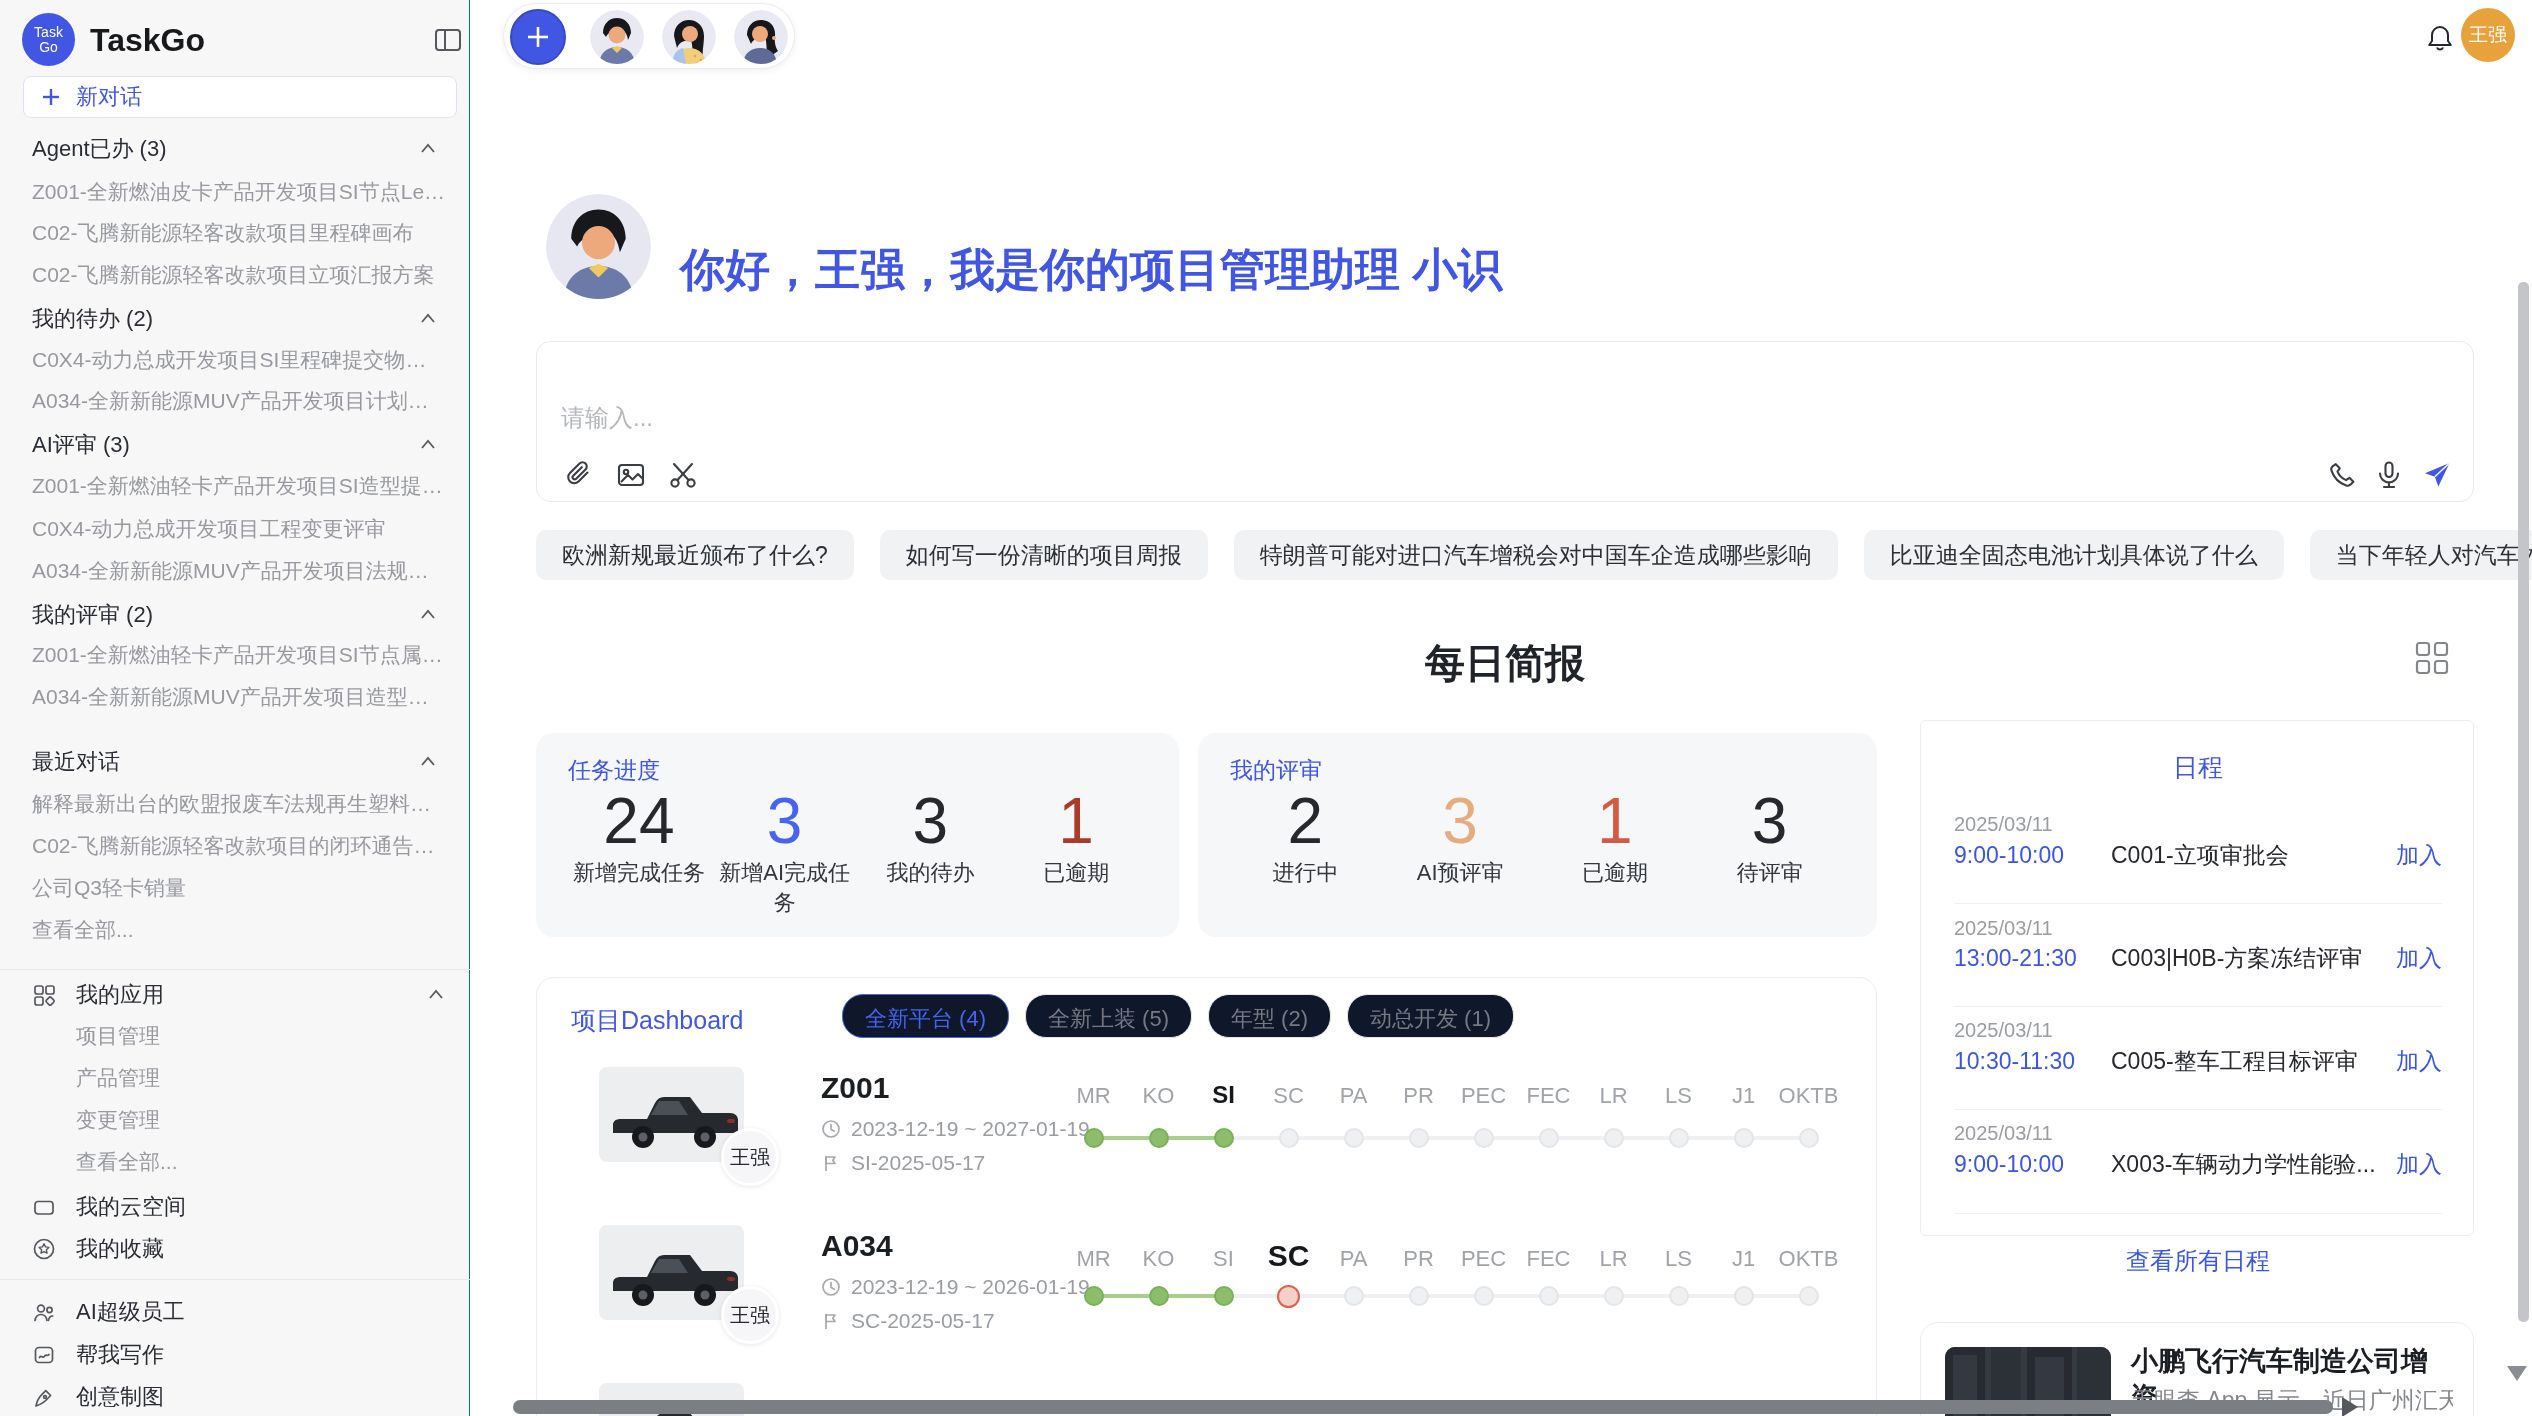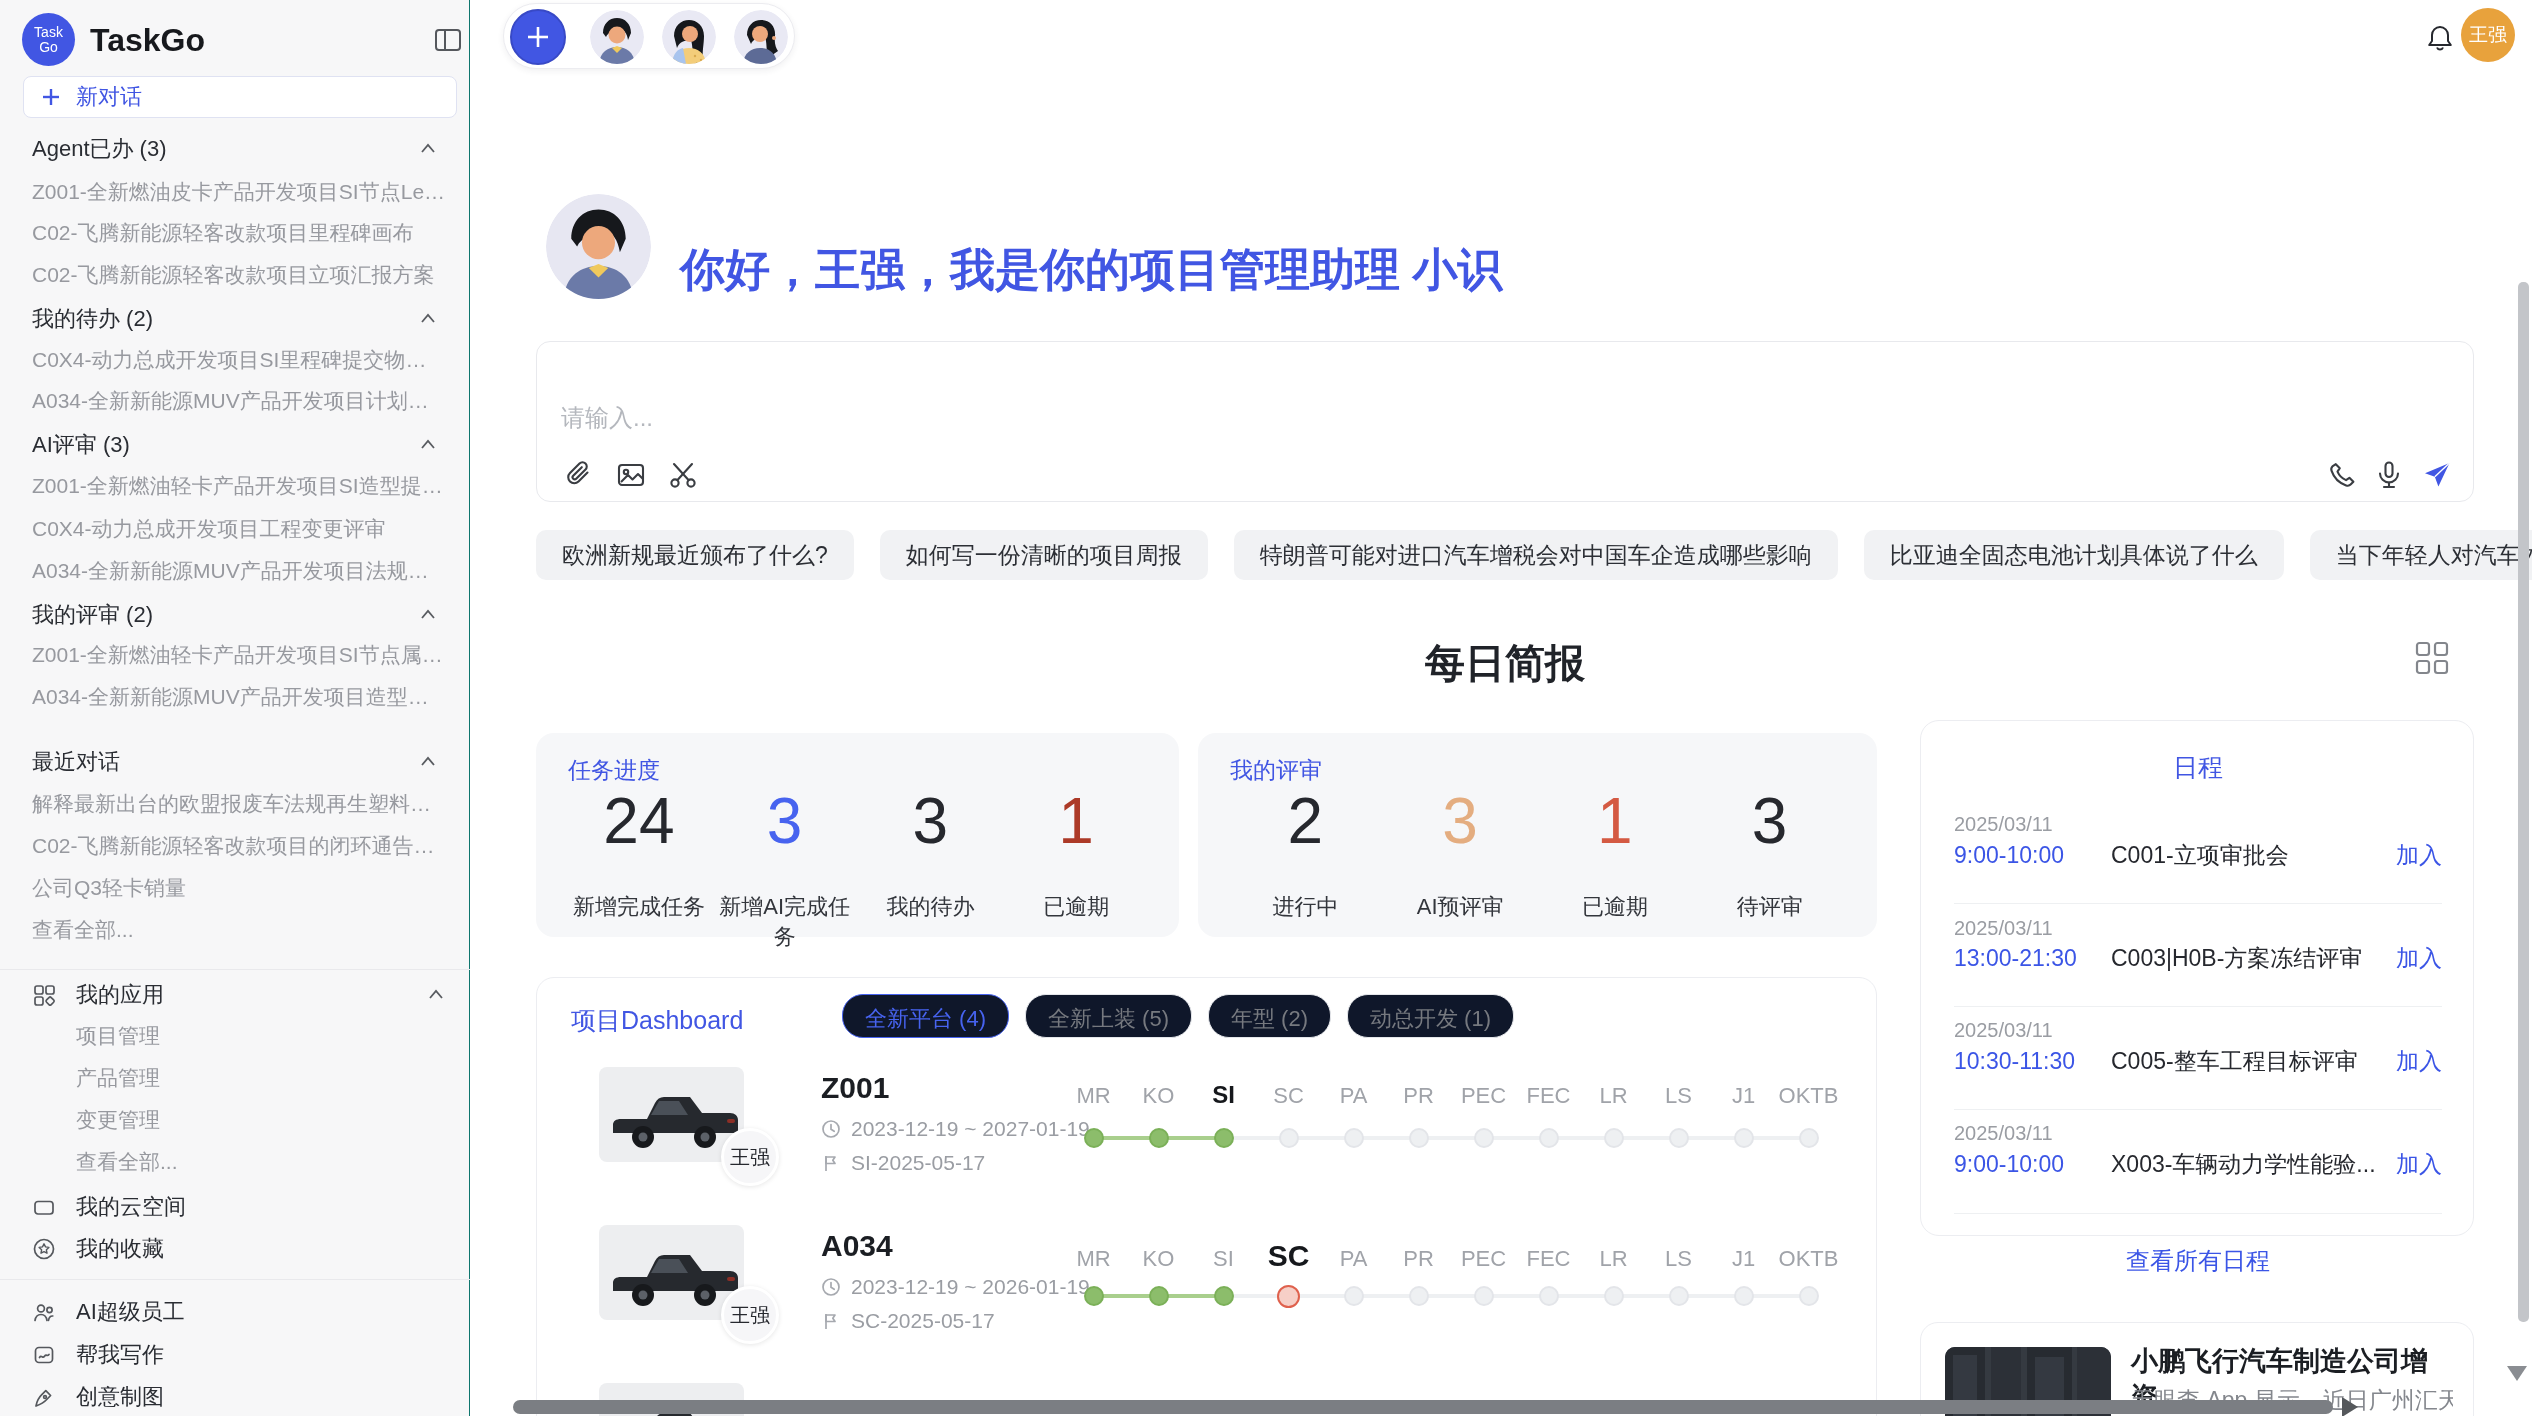--- a/index.html
+++ b/index.html
@@ -63,21 +63,21 @@
   .brief-title { position:absolute; left:536px; top:636px; width:1938px; text-align:center;
                  font-size:40px; font-weight:bold; color:#202329; }
   .brief-grid-btn { position:absolute; left:2412px; top:638px; width:40px; height:40px; cursor:pointer; }
   .stat-card { position:absolute; top:733px; height:204px; background:#f6f7f9; border-radius:18px; }
   .stat-title { position:absolute; left:32px; top:22px; font-size:23px; color:#4156e3; }
   .stat-cols { position:absolute; left:30px; right:30px; top:52px; display:flex; }
   .stat-col { flex:1; text-align:center; }
   .stat-value { font-size:64px; line-height:72px; font-weight:500; }
   .v-dark { color:#26282e; } .v-blue { color:#4763ef; } .v-red { color:#ac3a28; }
   .v-red2 { color:#d45a43; } .v-orange { color:#e4ad80; }
-  .stat-label { margin-top:35px; font-size:22px; color:#33363c; }
+  .stat-label { margin-top:1px; font-size:22px; color:#33363c; }
 
   
   .dash-card { position:absolute; left:536px; top:977px; width:1341px; height:520px; background:#fff;
                border:1px solid #ecedf1; border-radius:18px; overflow:hidden; }
   .dash-title { position:absolute; left:34px; top:26px; font-size:25px; color:#4156e3; }
   .dash-pills { position:absolute; left:305px; top:16px; display:flex; gap:16px; }
   .pill { height:44px; line-height:40px; padding:4px 22px; border-radius:21px; font-size:22px;
           border:1.5px solid #e4e6ea; color:#76797f; background:#0f172a; cursor:pointer; white-space:nowrap; }
   .pill.active { border-color:#4763ef; color:#4763ef; }
   .proj-row { position:absolute; left:0; width:1341px; height:160px; }
@@ -96,21 +96,21 @@
   .ms-line { position:absolute; top:69px; height:4px; border-radius:2px; }
   .ms-line.g { background:#a9cf8d; } .ms-line.n { background:#eef0f2; }
   .ms-dots { position:absolute; left:0; top:58px; width:780px; display:flex; }
   .dotcell { width:65px; display:flex; justify-content:center; align-items:center; height:26px; }
   .dotcell i { display:block; width:20px; height:20px; border-radius:50%; background:#eef0f2; border:2px solid #e3e5e9; }
   .dotcell.done i { background:#8cbd6b; border-color:#7bb058; }
   .dotcell.cur i { width:23px; height:23px; background:#f6cfc7; border-color:#df614d; }
 
   
   .sch-card { position:absolute; left:1920px; top:720px; width:554px; height:516px; background:#fff;
-              border:1px solid #ecedf1; border-radius:19px; }
+              border:1px solid #ecedf1; border-radius:6px; }
   .sch-title { position:absolute; left:0; top:30px; width:554px; text-align:center; font-size:25px; color:#4156e3; }
   .sch-date { position:absolute; left:33px; font-size:20px; color:#9a9da3; }
   .sch-row { position:absolute; left:33px; width:488px; display:flex; align-items:center; }
   .sch-time { width:157px; font-size:23px; color:#3b55e6; }
   .sch-name { flex:1; font-size:23px; color:#26282e; white-space:nowrap; overflow:hidden; }
   .sch-join { font-size:23px; color:#3b55e6; cursor:pointer; }
   .sch-sep { position:absolute; left:33px; width:488px; height:1px; background:#eef0f2; }
   .sch-all { position:absolute; left:0; top:524px; width:554px; text-align:center; font-size:24px;
              color:#3b55e6; cursor:pointer; }
 

